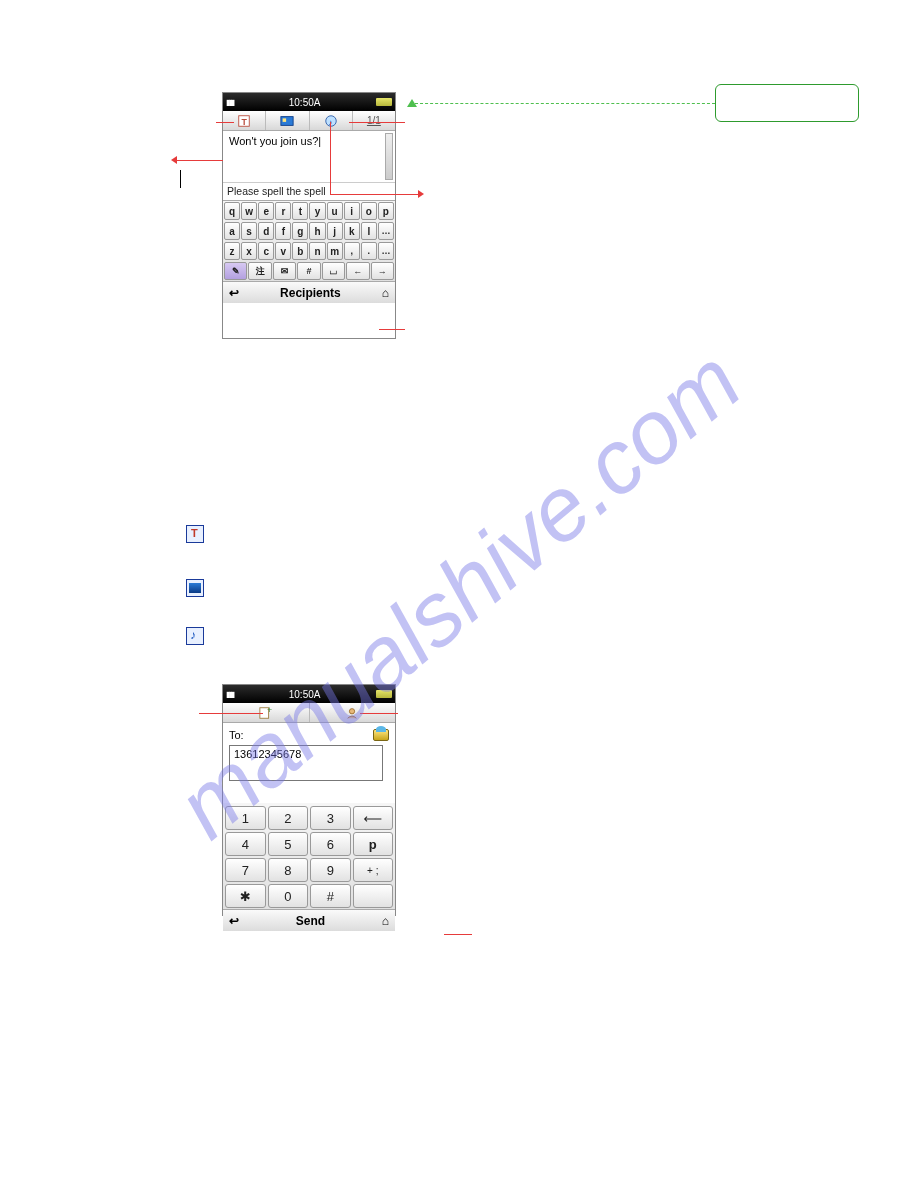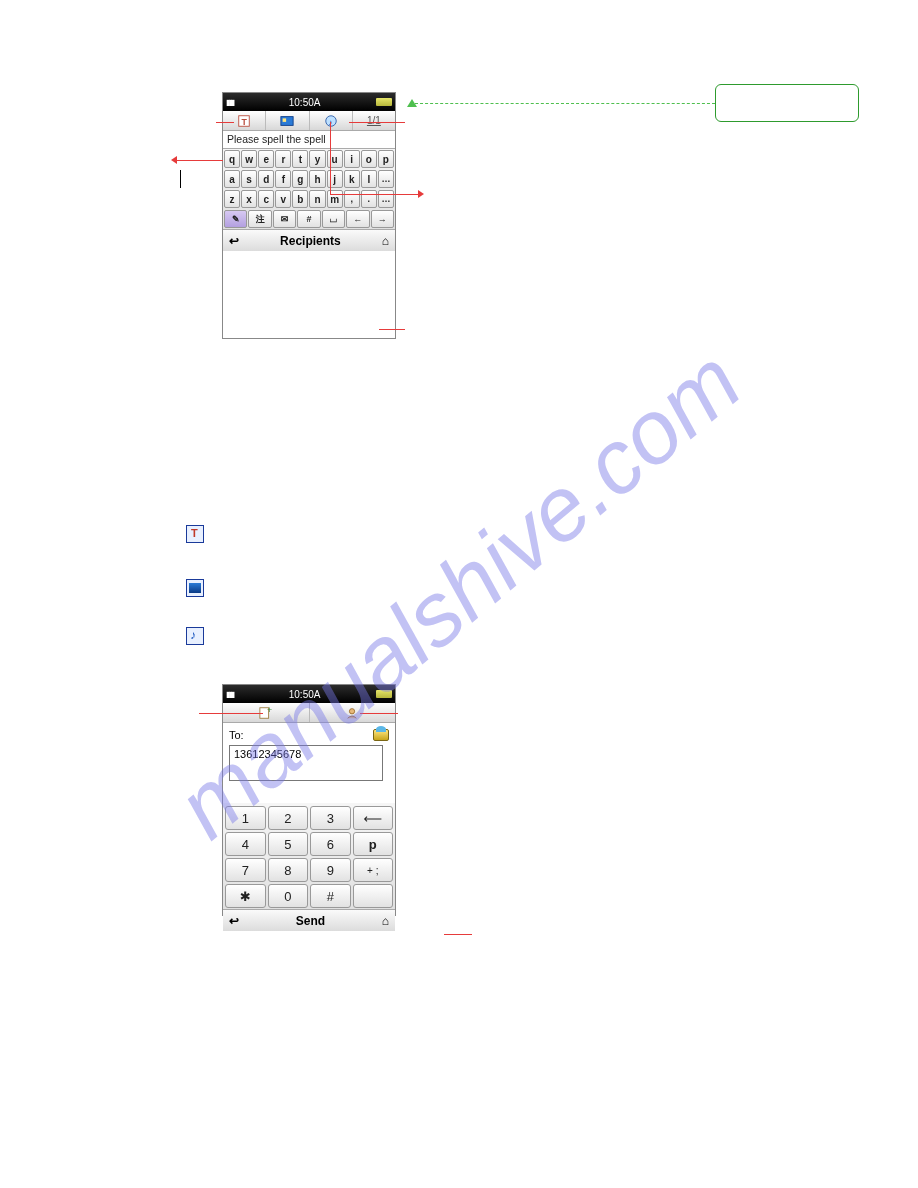--- a/index.html
+++ b/index.html
@@ -263,20 +263,24 @@
           <rect x="3" y="5" width="4" height="4" fill="#ffe680"></rect>
         </svg>
     </div>
     <div class="tab">
       <svg class="tabicon" viewBox="0 0 16 16">
           <circle cx="8" cy="8" r="6" fill="#bde0ff" stroke="#2a5aa6"></circle>
           <text x="5" y="12" font-size="9" fill="#1a3a9a">♪</text>
         </svg>
     </div>
     <div class="tab">1/1</div>
+  </div>
+  <div class="textarea1">
+    <span>Won't you join us?</span><span>|</span>
+    <div class="scrollbar"></div>
   </div>
   <div class="spellrow">Please spell the spell</div>
   <div class="kb">
     <div class="kbrow">
       <div class="key">q</div>
       <div class="key">w</div>
       <div class="key">e</div>
       <div class="key">r</div>
       <div class="key">t</div>
       <div class="key">y</div>

